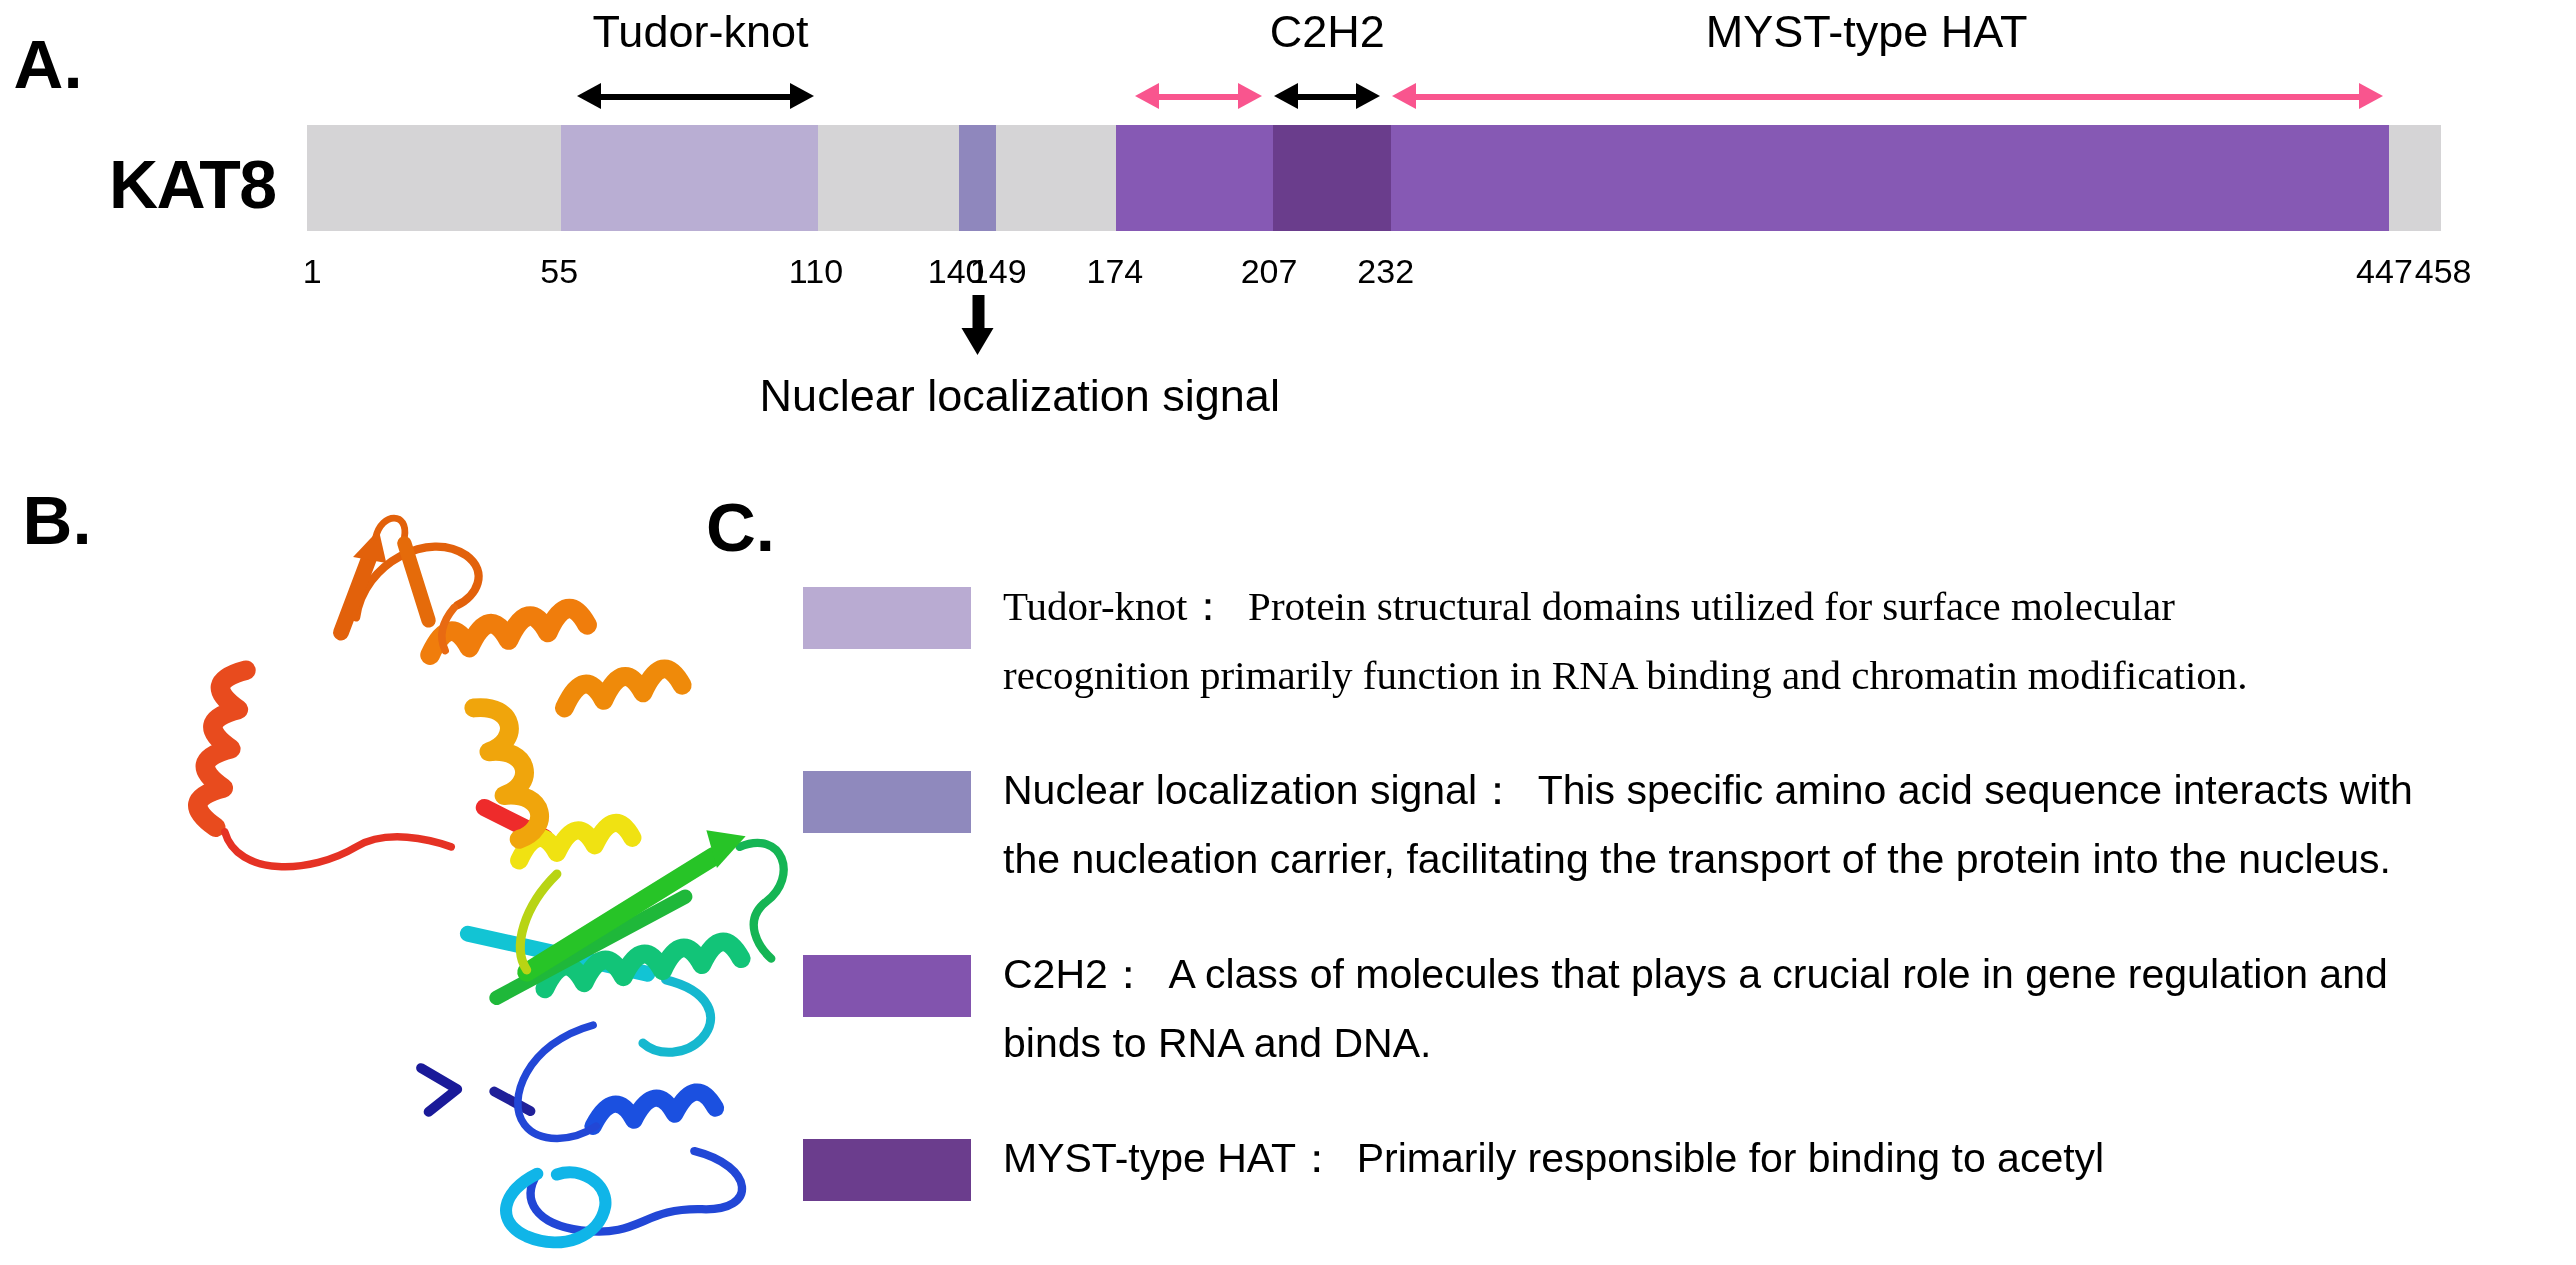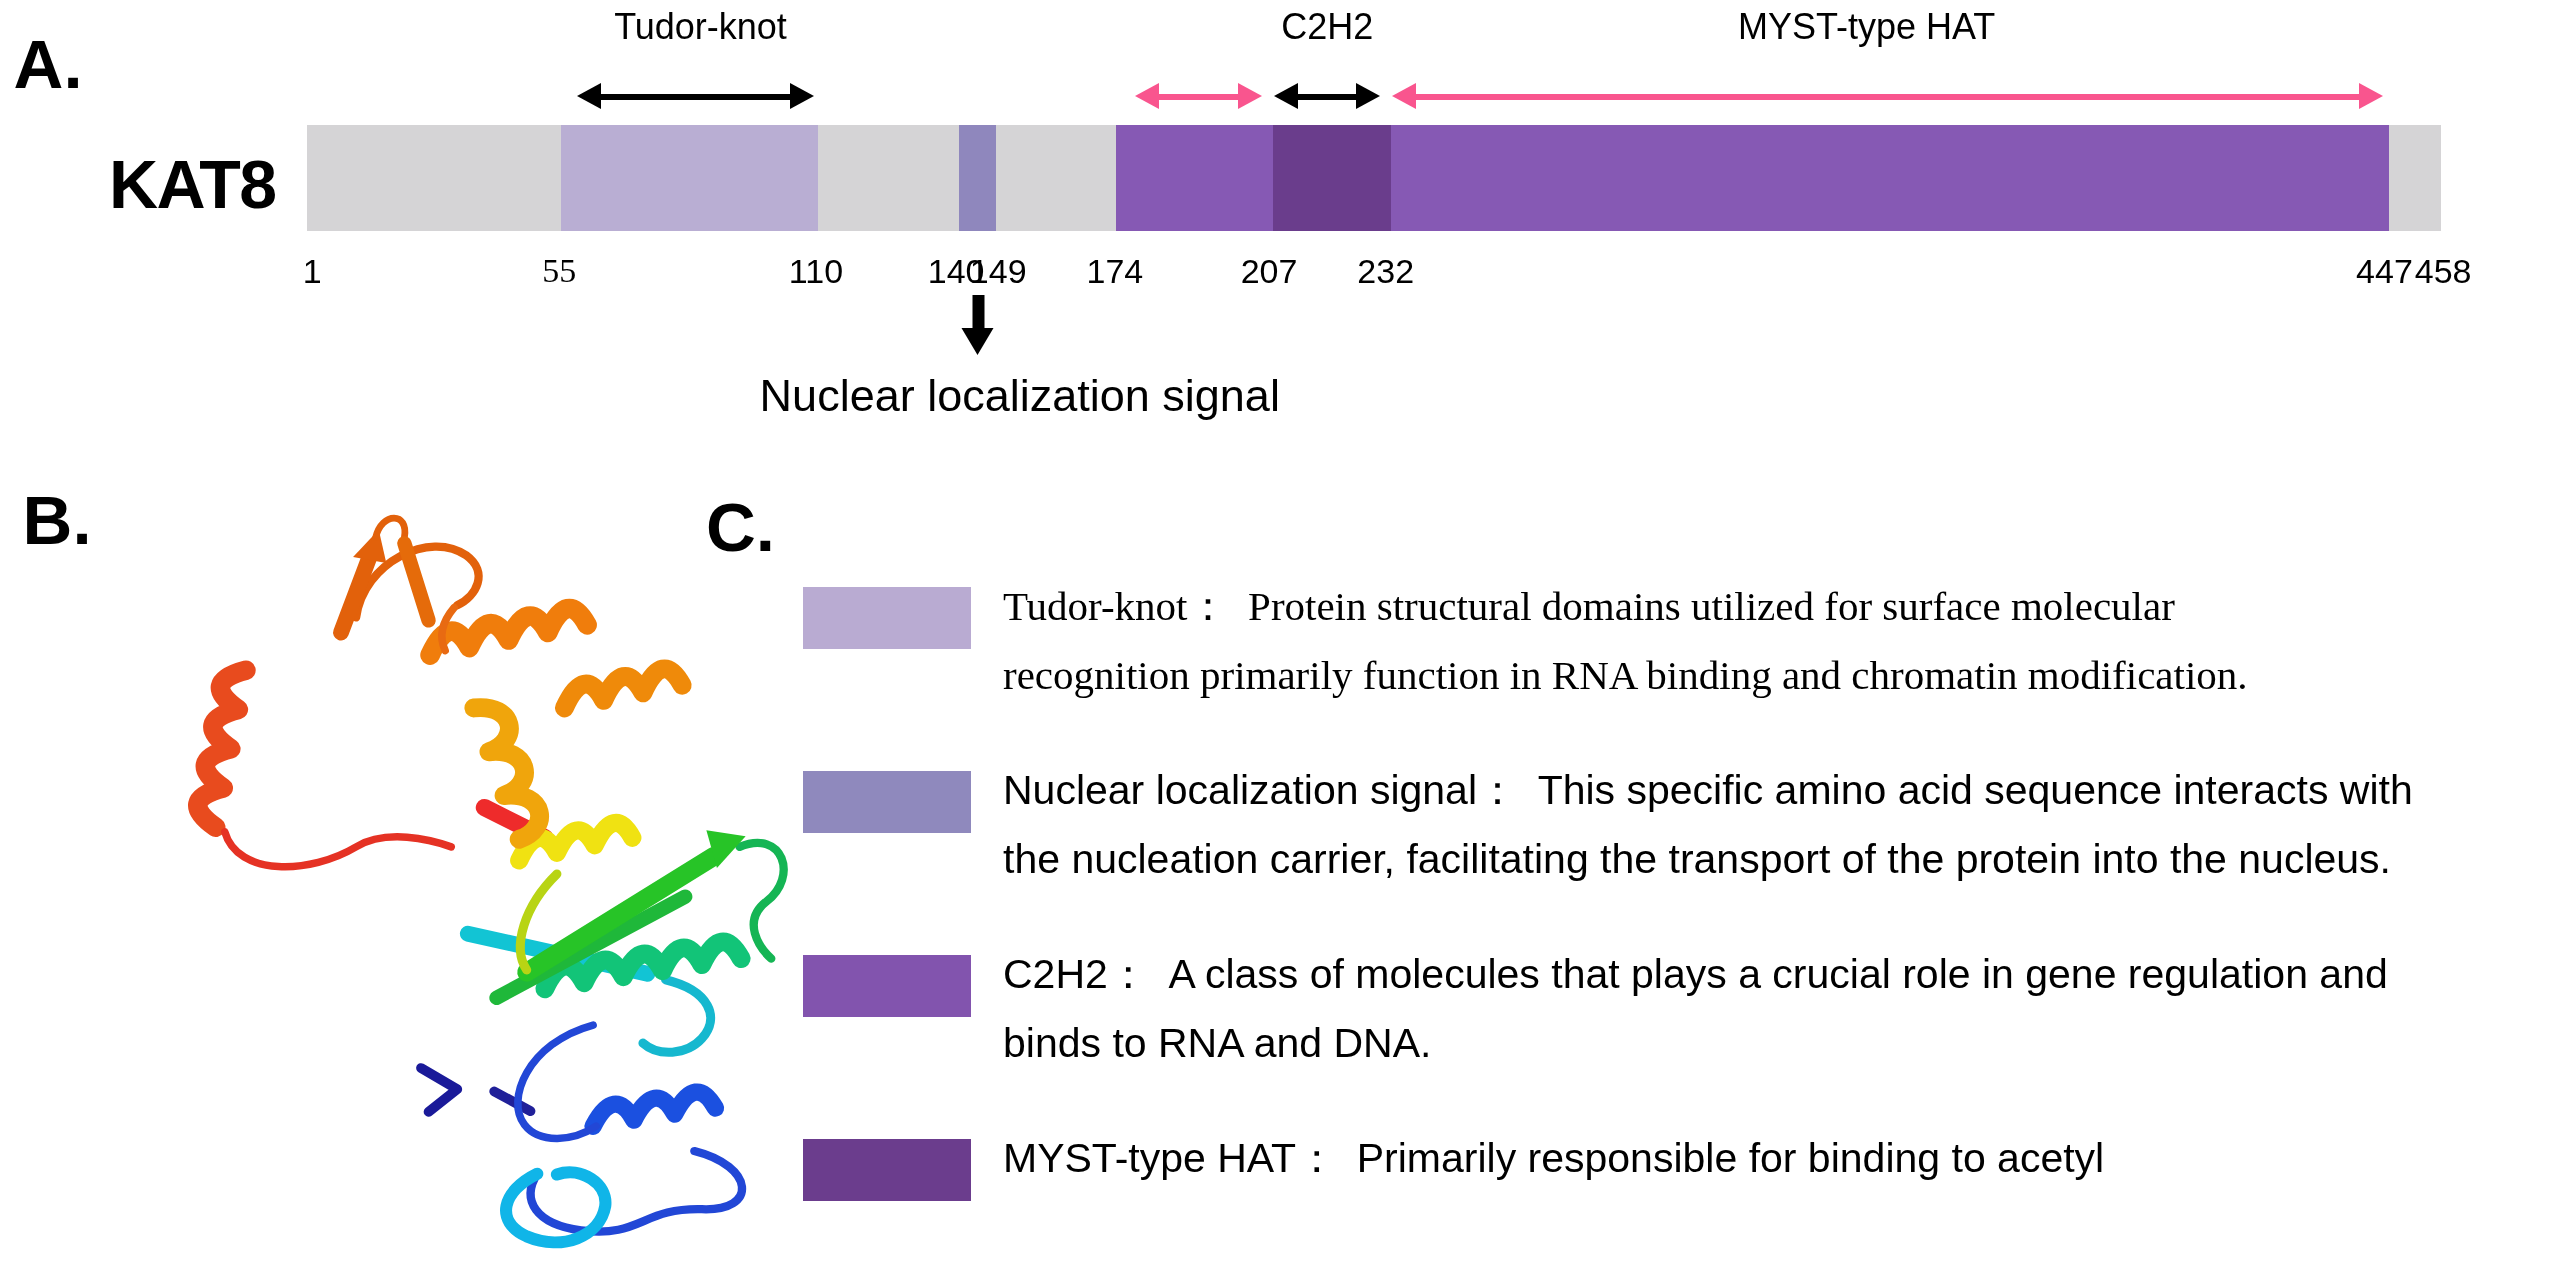--- a/index.html
+++ b/index.html
@@ -2,21 +2,21 @@
 <html style="font-size:12px"><head>
 <meta charset="utf-8">
 <style>
   html,body{margin:0;padding:0;background:#ffffff;}
   .figure{position:relative;width:2576px;height:1265px;background:#ffffff;overflow:hidden;
           font-family:"Liberation Sans", sans-serif;color:#000;}
   .panel-label{position:absolute;font-size:69px;font-weight:bold;line-height:1;}
   
   .protein-name{position:absolute;left:109px;top:145px;font-size:68px;font-weight:bold;letter-spacing:-1.5px;text-align:center;}
   .bar-panel{position:absolute;left:307px;top:0;width:2134px;height:453px;}
-  .domain-title{position:absolute;top:6px;transform:translateX(-50%);font-size:36px;white-space:nowrap;}
+  .domain-title{position:absolute;top:6px;transform:translateX(-50%);font-size:45px;white-space:nowrap;}
   .backbone-bar{position:absolute;left:0;top:125px;width:100%;height:106px;background:#d5d4d6;}
   .seg{position:absolute;top:0;height:100%;}
   .seg-tudor{left:11.92%;width:12.03%;background:#b9aed3;}
   .seg-nls{left:30.54%;width:1.77%;background:#8f87bd;}
   .seg-myst{left:37.93%;width:59.62%;background:#8659b4;}
   .seg-c2h2{left:45.26%;width:5.52%;background:#6a3d8c;}
   .harrow{position:absolute;top:83px;height:27px;}
   .harrow .shaft{position:absolute;left:18px;right:18px;top:10.6px;height:6px;background:var(--c);}
   .harrow::before{content:"";position:absolute;left:0;top:0;border-top:13.6px solid transparent;
      border-bottom:13.6px solid transparent;border-right:24px solid var(--c);}
@@ -70,21 +70,21 @@
       </div>
 
     <div class="backbone-bar">
       <div class="seg seg-tudor"></div>
       <div class="seg seg-nls"></div>
       <div class="seg seg-myst"></div>
       <div class="seg seg-c2h2"></div>
     </div>
 
     <span class="tick" style="left:0.25%;">1</span>
-    <span class="tick" style="left:11.82%;font-family:Liberation Serif, serif;">55</span>
+    <span class="tick" style="left:11.82%;">55</span>
     <span class="tick" style="left:23.85%;">110</span>
     <span class="tick" style="left:30.42%;">140</span>
     <span class="tick" style="left:32.39%;">149</span>
     <span class="tick" style="left:37.86%;">174</span>
     <span class="tick" style="left:45.08%;">207</span>
     <span class="tick" style="left:50.55%;text-align:right;">232</span>
     <span class="tick" style="left:97.35%;">447</span>
     <span class="tick" style="left:100.1%;">458</span>
 
     <div class="downarrow">

